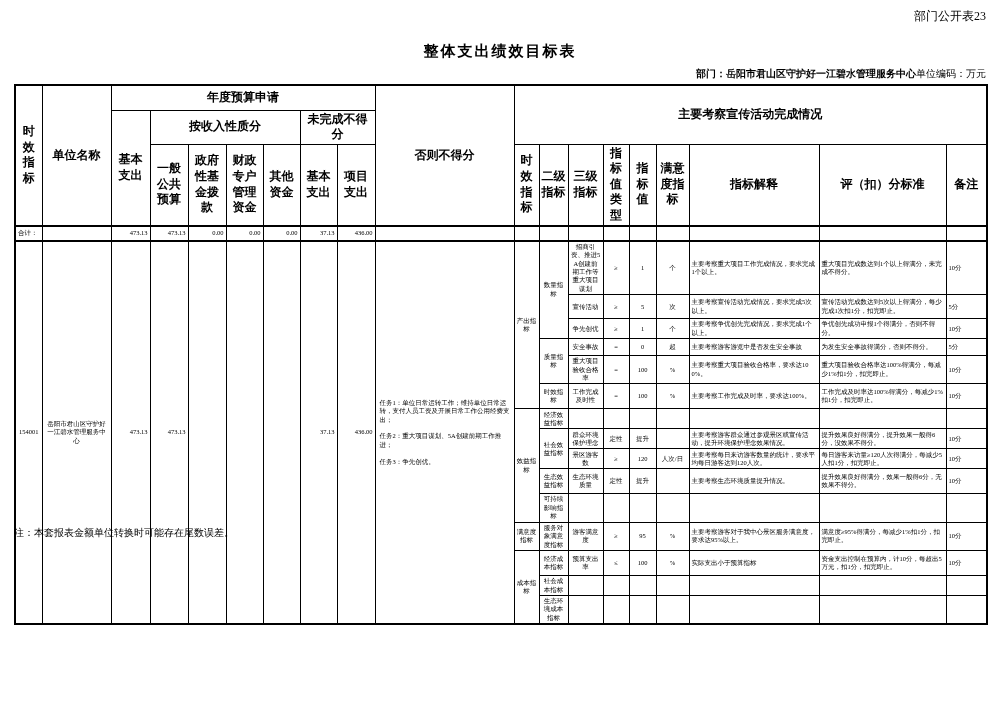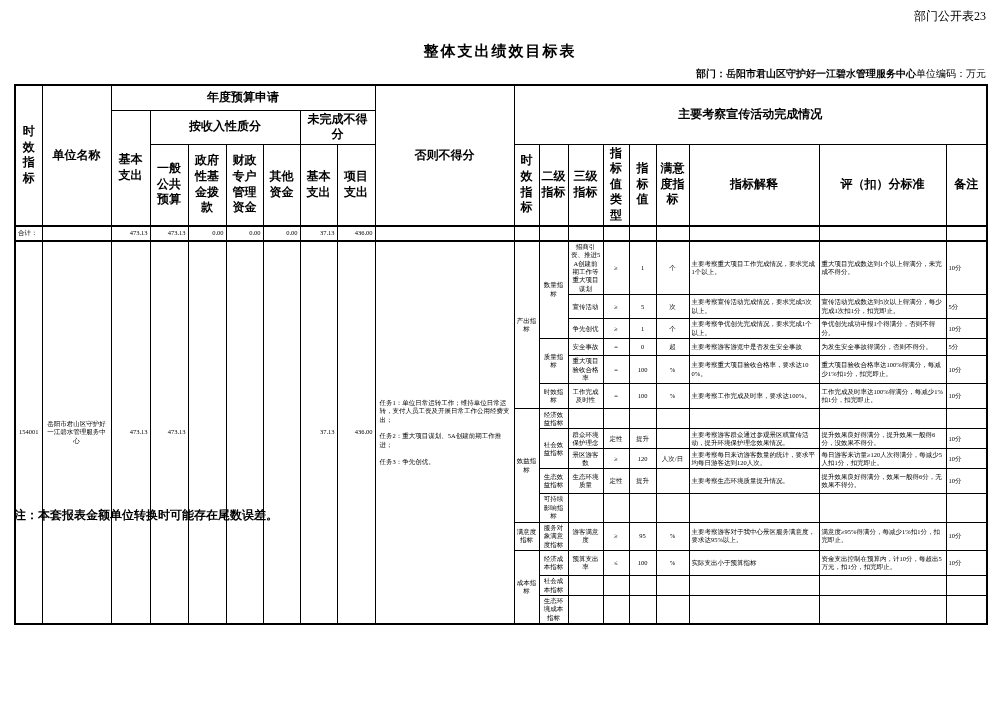--- a/index.html
+++ b/index.html
@@ -15,21 +15,21 @@
   .meta .dept{font-weight:bold;}
   table.sheet{position:absolute;left:14px;top:84px;width:972px;
         border-collapse:collapse;table-layout:fixed;border:2px solid #000;}
   td{border:1px solid #000;font-size:6.5px;line-height:1.3;padding:1px 2px;
      vertical-align:middle;text-align:center;word-break:break-all;overflow:hidden;}
   td.hd{font-weight:bold;font-size:12px;}
   td.num{text-align:right;}
   td.left{text-align:left;}
   td.tasks{text-align:left;vertical-align:middle;white-space:pre-line;padding:2px 4px;}
   tr.total-row td{border-top:2px solid #000;border-bottom:2px solid #000;}
-  .footnote{position:absolute;left:14px;top:507px;font-size:12px;font-weight:bold;}
+  .footnote{position:absolute;left:14px;top:526px;font-size:10px;font-weight:normal;}
 </style>
 </head>
 <body>
 
 <div class="corner">部门公开表23</div>
 <div class="title">整体支出绩效目标表</div>
 <div class="meta">
   <span class="dept">部门：岳阳市君山区守护好一江碧水管理服务中心</span>
   <span>单位编码：万元</span>
 </div>

